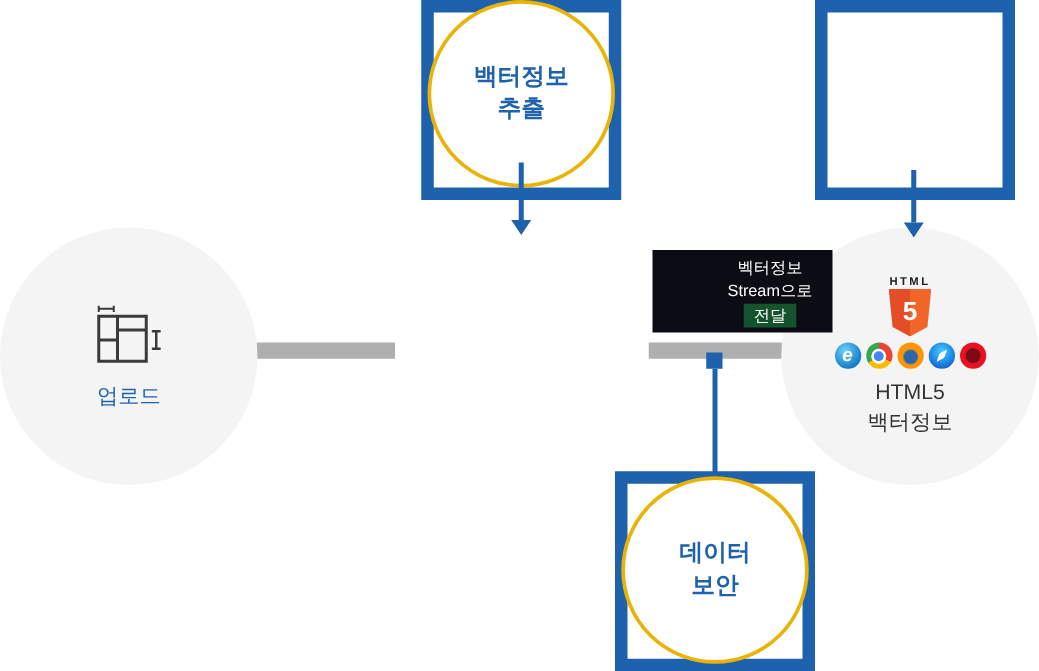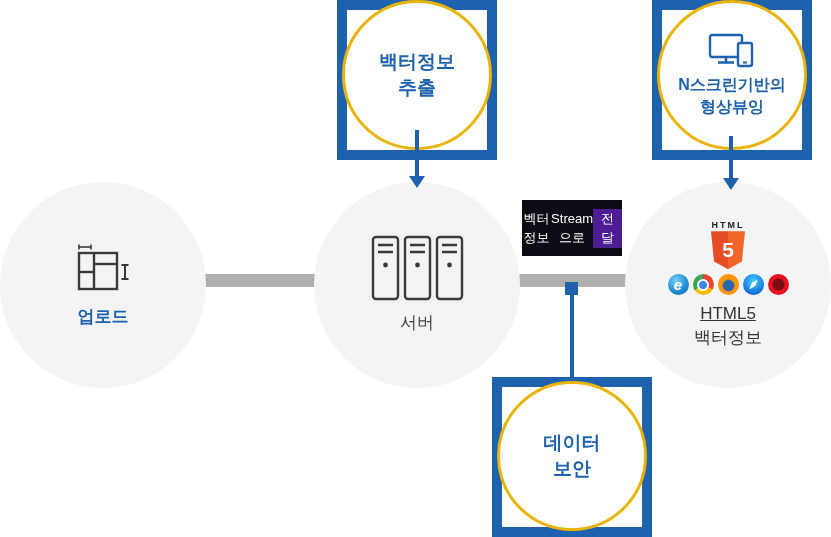--- a/index.html
+++ b/index.html
@@ -7,21 +7,21 @@
     position:relative;width:831px;height:537px;background:#ffffff;
     font-family:"Liberation Sans",sans-serif;overflow:hidden;
   }
   
   .big-circle{
     position:absolute;width:206px;height:206px;border-radius:50%;
     background:#f4f4f4;display:flex;flex-direction:column;
     align-items:center;justify-content:center;text-align:center;
   }
   .node-label{font-size:17px;color:#454545;line-height:1.4;}
-  .blue-bold{color:#1e62ae;font-weight:bold;}
+  .blue-bold{color:#1e62ae;font-weight:normal;}
   
   .bar{position:absolute;height:13px;background:#afafaf;}
   
   .callout-square{
     position:absolute;width:160px;height:160px;
     border:10px solid #1e62ae;box-sizing:border-box;background:transparent;
   }
   .callout-circle{
     position:absolute;width:150px;height:150px;border-radius:50%;
     background:#ffffff;border:3px solid #eab308;box-sizing:border-box;
@@ -33,26 +33,27 @@
   
   .vline{position:absolute;width:4px;background:#1e62ae;}
   .arrow-head-down{
     position:absolute;width:0;height:0;
     border-left:8px solid transparent;border-right:8px solid transparent;
     border-top:12px solid #1e62ae;
   }
   .sq-marker{position:absolute;width:13px;height:13px;background:#1e62ae;}
   
   .dark-box{
-    position:absolute;left:522px;top:200px;width:100px;height:56px;
+    position:absolute;left:522px;top:200px;width:100px;height:66px;
     background:#0c0c14;color:#ffffff;font-size:13px;line-height:1.5;
-    display:flex;align-items:center;justify-content:center;
+    display:flex;flex-direction:column;align-items:center;justify-content:center;
     text-align:center;
+    padding-left:44px;
   }
-  .highlight{background:#4c1d95;color:#fff;padding:0 8px;display:inline-block;}
+  .highlight{background:#14532d;color:#fff;padding:0 8px;display:inline-block;}
   
   .html5-wrap{display:flex;flex-direction:column;align-items:center;}
   .html-word{font-size:9px;font-weight:bold;letter-spacing:2px;color:#222;}
   .html5-shield{
     width:34px;height:38px;margin-top:1px;
     background:linear-gradient(90deg,#e44d26 50%,#f16529 50%);
     clip-path:polygon(0 0,100% 0,91% 80%,50% 100%,9% 80%);
     display:flex;align-items:center;justify-content:center;
     color:#fff;font-size:21px;font-weight:bold;
   }
@@ -91,84 +92,50 @@
           <path d="M9 30 L24 30"></path>
           <path d="M24 22 L47 22"></path>
           <path d="M55 23 L55 37" stroke-width="2"></path>
           <path d="M51.5 23 L58.5 23 M51.5 37 L58.5 37" stroke-width="2"></path>
         </g>
       </svg>
     </span>
     <div class="node-label blue-bold">업로드</div>
   </div>
 
-  <div class="big-circle" style="left:314px;top:182px;">
-    <span style="margin-bottom:10px;">
-      <svg width="96" height="66" viewBox="0 0 96 66">
-        <g fill="none" stroke="#3a3a3a" stroke-width="2.4">
-          <rect x="4" y="2" width="25" height="62" rx="3"></rect>
-          <rect x="36" y="2" width="25" height="62" rx="3"></rect>
-          <rect x="68" y="2" width="25" height="62" rx="3"></rect>
-          <path d="M9 10 L24 10 M9 17 L24 17"></path>
-          <path d="M41 10 L56 10 M41 17 L56 17"></path>
-          <path d="M73 10 L88 10 M73 17 L88 17"></path>
-        </g>
-        <g fill="#3a3a3a">
-          <circle cx="16.5" cy="30" r="2.4"></circle>
-          <circle cx="48.5" cy="30" r="2.4"></circle>
-          <circle cx="80.5" cy="30" r="2.4"></circle>
-        </g>
-      </svg>
-    </span>
-    <div class="node-label">서버</div>
-  </div>
 
   <div class="big-circle" style="left:625px;top:182px;">
     <div class="html5-wrap">
       <span class="html-word">HTML</span>
       <span class="html5-shield">5</span>
     </div>
     <div class="browser-row">
       <span class="bicon ie">e</span>
       <span class="bicon chrome">
           <span class="chrome-center"></span>
         </span>
       <span class="bicon firefox"></span>
       <span class="bicon safari">
           <span class="needle"></span>
         </span>
       <span class="bicon opera"></span>
     </div>
-    <div class="node-label" style="margin-top:7px;color:#333;text-decoration:underline;">HTML5</div>
+    <div class="node-label" style="margin-top:7px;color:#333;">HTML5</div>
     <div class="node-label" style="color:#333;">백터정보</div>
   </div>
 
   <div class="callout-square" style="left:337px;top:0px;"></div>
   <div class="callout-circle callout-text-lg" style="left:342px;top:0px;">
     <div>백터정보</div>
     <div>추출</div>
   </div>
   <div class="vline" style="left:415px;top:130px;height:46px;"></div>
   <div class="arrow-head-down" style="left:409px;top:176px;"></div>
 
   <div class="callout-square" style="left:652px;top:0px;"></div>
-  <div class="callout-circle callout-text-md" style="left:657px;top:0px;">
-    <span style="margin-bottom:5px;">
-      <svg width="48" height="36" viewBox="0 0 48 36">
-        <g fill="none" stroke="#1e62ae" stroke-width="2.4">
-          <rect x="2" y="2" width="32" height="22" rx="2"></rect>
-          <path d="M18 24 L18 29 M10 29.5 L26 29.5"></path>
-          <rect x="30" y="10" width="14" height="23" rx="2" fill="#ffffff"></rect>
-          <path d="M35 29.5 L39 29.5" stroke-width="2"></path>
-        </g>
-      </svg>
-    </span>
-    <div>N스크린기반의</div>
-    <div>형상뷰잉</div>
-  </div>
   <div class="vline" style="left:729px;top:136px;height:42px;"></div>
   <div class="arrow-head-down" style="left:723px;top:178px;"></div>
 
   <div class="dark-box">
     <div>벡터정보</div>
     <div>Stream으로</div>
     <div><span class="highlight">전달</span></div>
   </div>
 
   <div class="sq-marker" style="left:565px;top:282px;"></div>

